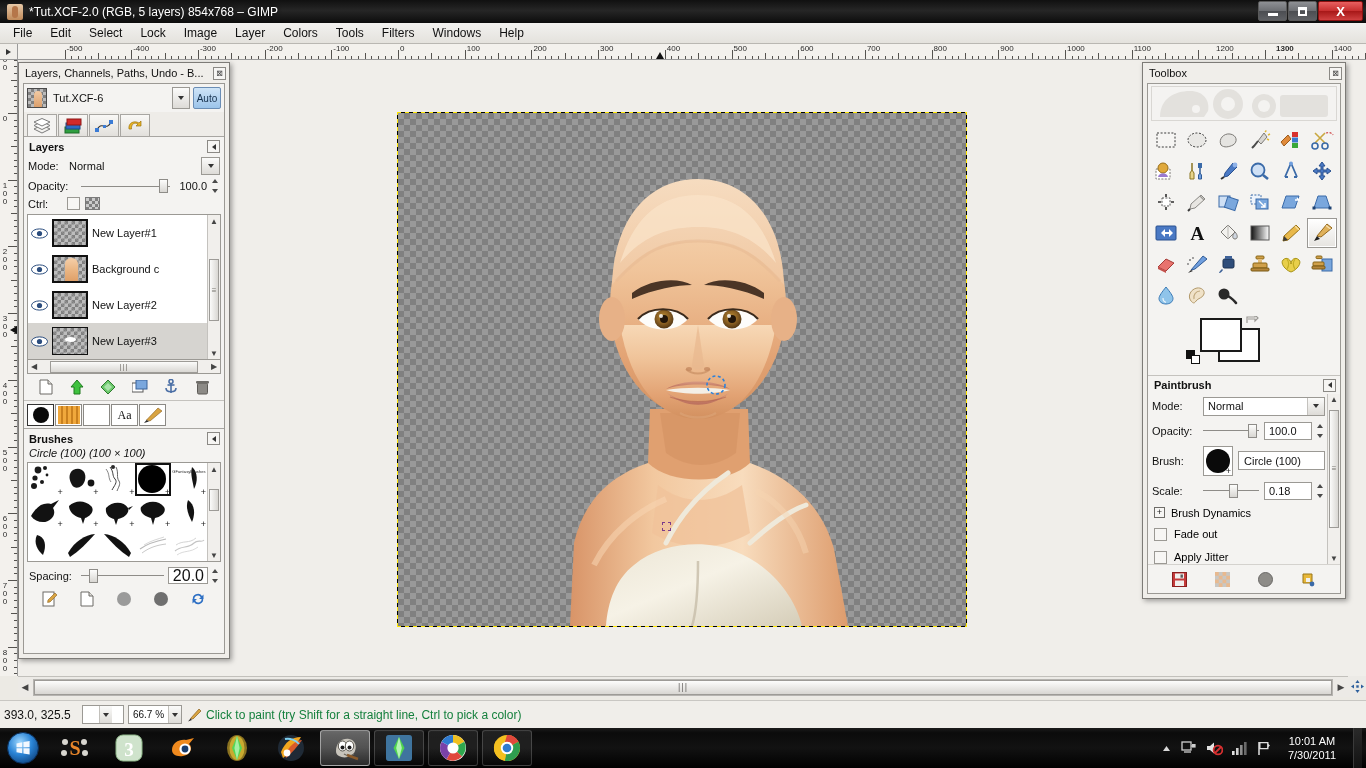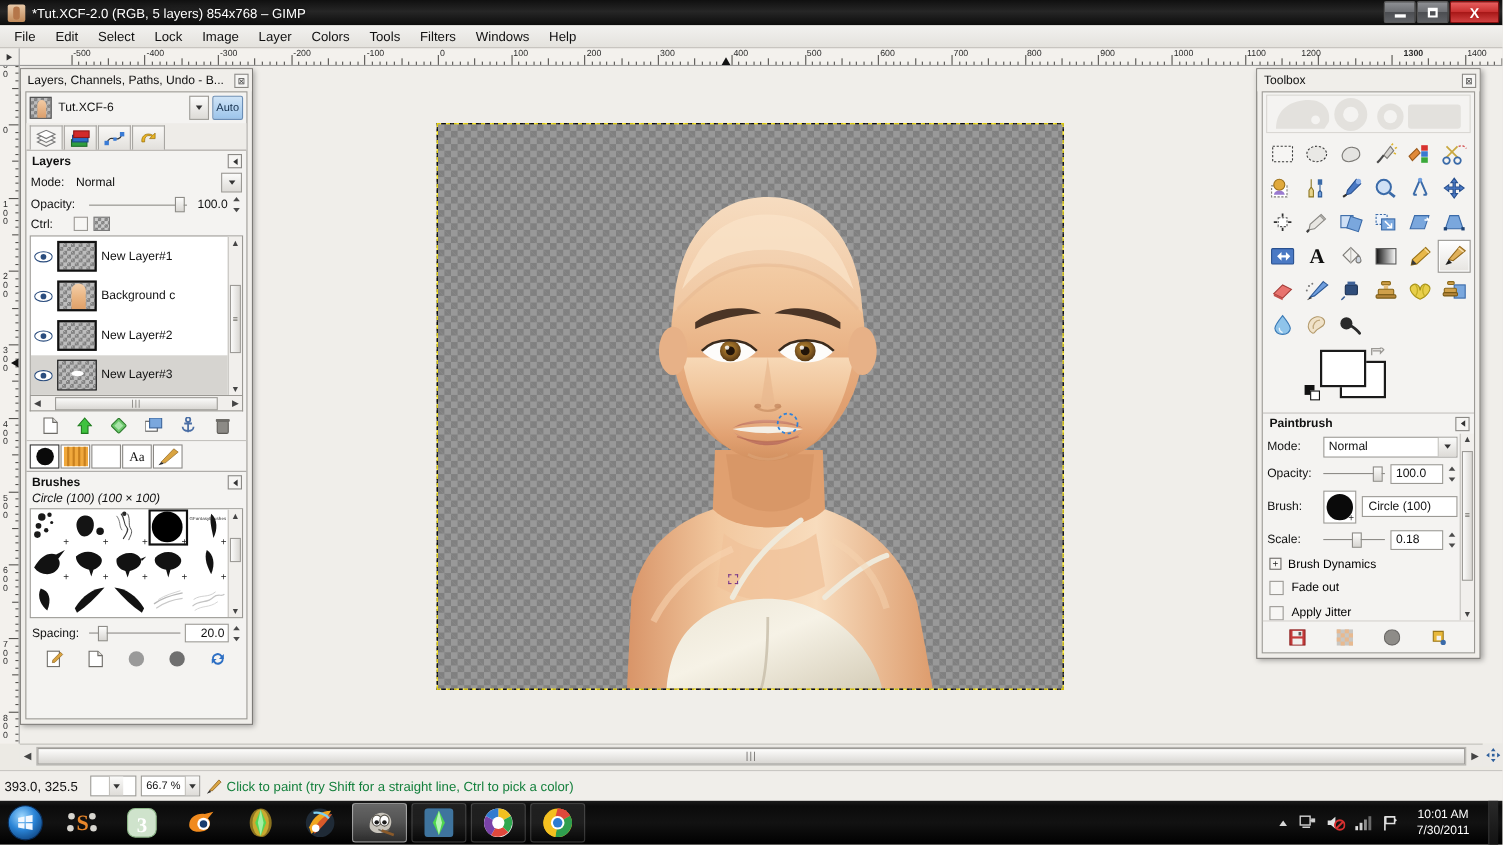--- a/index.html
+++ b/index.html
@@ -387,21 +387,21 @@
   .bcell .plus{position:absolute;right:1px;bottom:0px;font-size:9px;color:#222;line-height:8px;}
   .spacing-row{
     display:flex;align-items:center;gap:4px;padding:5px 4px 3px 5px;font-size:11px;color:#111;
   }
   .spacing-row .lab{width:48px;}
   .sp-track{flex:1 1 auto;height:14px;position:relative;display:flex;align-items:center;}
   .sp-track .line{width:100%;height:1px;background:#8e8c88;}
   .sp-handle{position:absolute;left:8px;top:0;width:9px;height:14px;background:linear-gradient(to bottom,#fdfdfc,#d8d6d2);border:1px solid #8e8c88;}
   .sp-val{
     width:40px;height:17px;border:1px solid #9b9994;background:#fff;
-    display:flex;align-items:center;justify-content:flex-end;padding-right:3px;font-size:11px;
+    display:flex;align-items:center;justify-content:flex-end;padding-right:3px;font-size:16px;
   }
   .brush-btns{display:flex;align-items:center;justify-content:space-around;padding:3px 8px 5px 8px;}
 
   
   .dock-right{
     position:absolute; left:1142px; top:62px; width:204px; height:537px;
     background:#f0eeea;border:1px solid #7d7b77;
     box-shadow: 2px 2px 5px rgba(0,0,0,.35);
   }
   .tbx-body{
@@ -734,21 +734,21 @@
       <div class="tick t-minor" style="left: 1120.37px;"></div>
       <div class="tick t-minor" style="left: 1127.04px;"></div>
       <div class="tick t-minor" style="left: 1133.71px;"></div>
       <div class="tick t-minor" style="left: 1140.38px;"></div>
       <div class="tick t-mid" style="left: 1147.05px;"></div>
       <div class="tick t-minor" style="left: 1153.72px;"></div>
       <div class="tick t-minor" style="left: 1160.39px;"></div>
       <div class="tick t-minor" style="left: 1167.06px;"></div>
       <div class="tick t-minor" style="left: 1173.73px;"></div>
       <div class="tick t-major" style="left: 1180.4px;"></div>
-      <div class="rlbl" style="left: 1165px;">1200</div>
+      <div class="rlbl" style="left: 1198px;">1200</div>
       <div class="tick t-minor" style="left: 1187.07px;"></div>
       <div class="tick t-minor" style="left: 1193.74px;"></div>
       <div class="tick t-minor" style="left: 1200.41px;"></div>
       <div class="tick t-minor" style="left: 1207.08px;"></div>
       <div class="tick t-mid" style="left: 1213.75px;"></div>
       <div class="tick t-minor" style="left: 1220.42px;"></div>
       <div class="tick t-minor" style="left: 1227.09px;"></div>
       <div class="tick t-minor" style="left: 1233.76px;"></div>
       <div class="tick t-minor" style="left: 1240.43px;"></div>
       <div class="tick t-major" style="left: 1247.1px;"></div>

